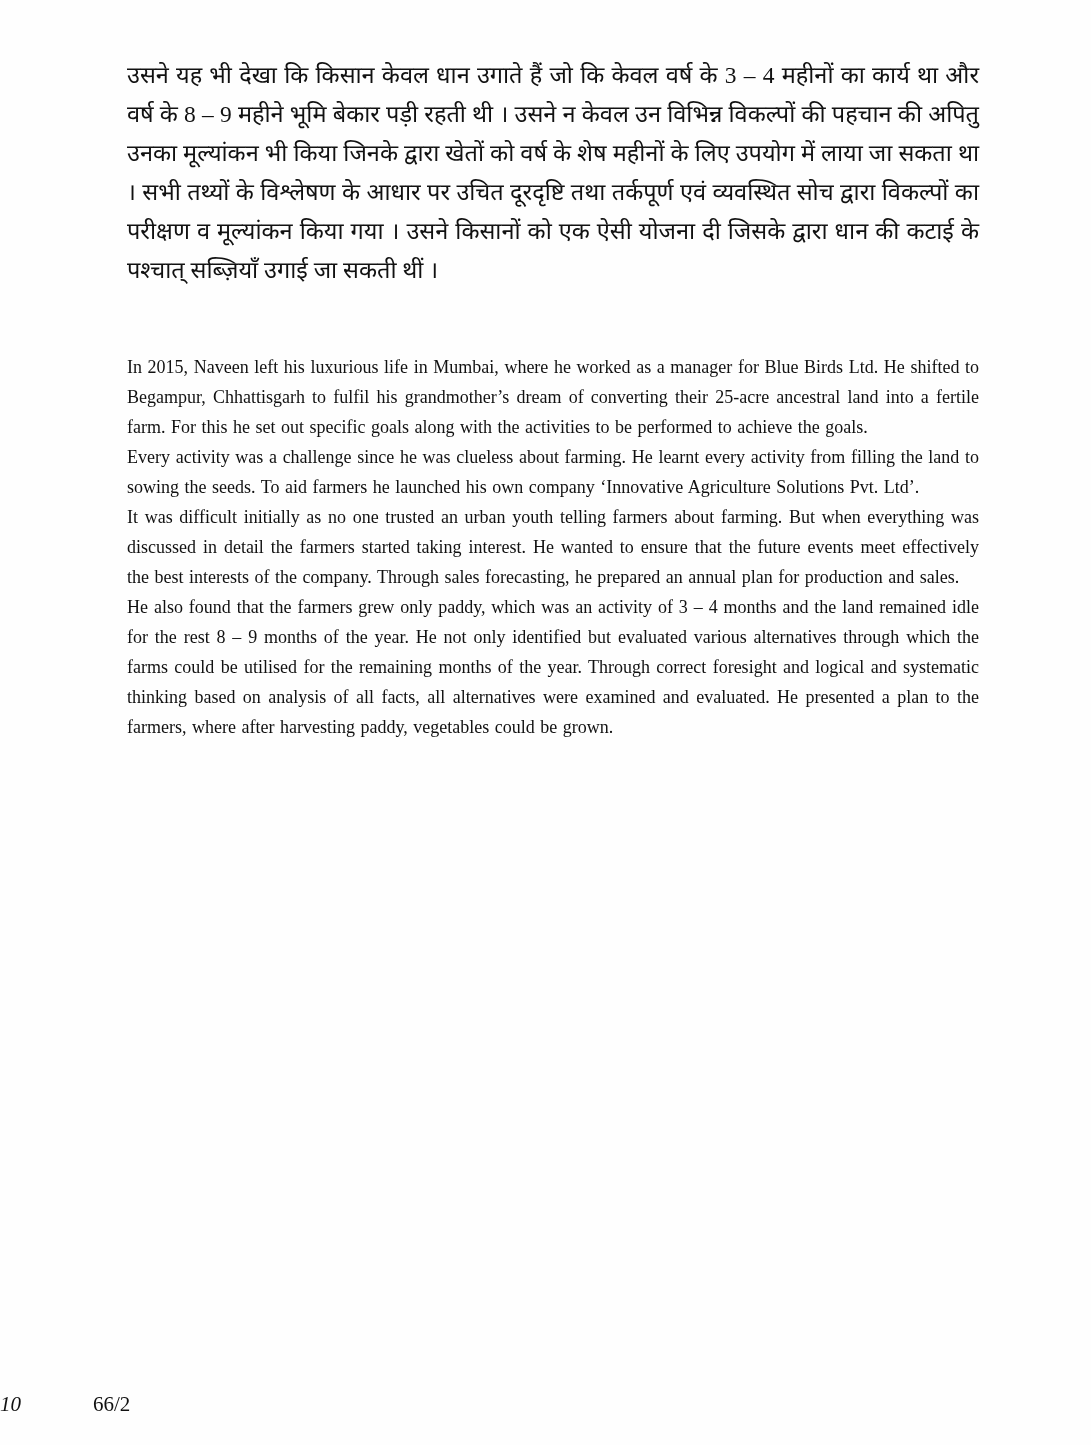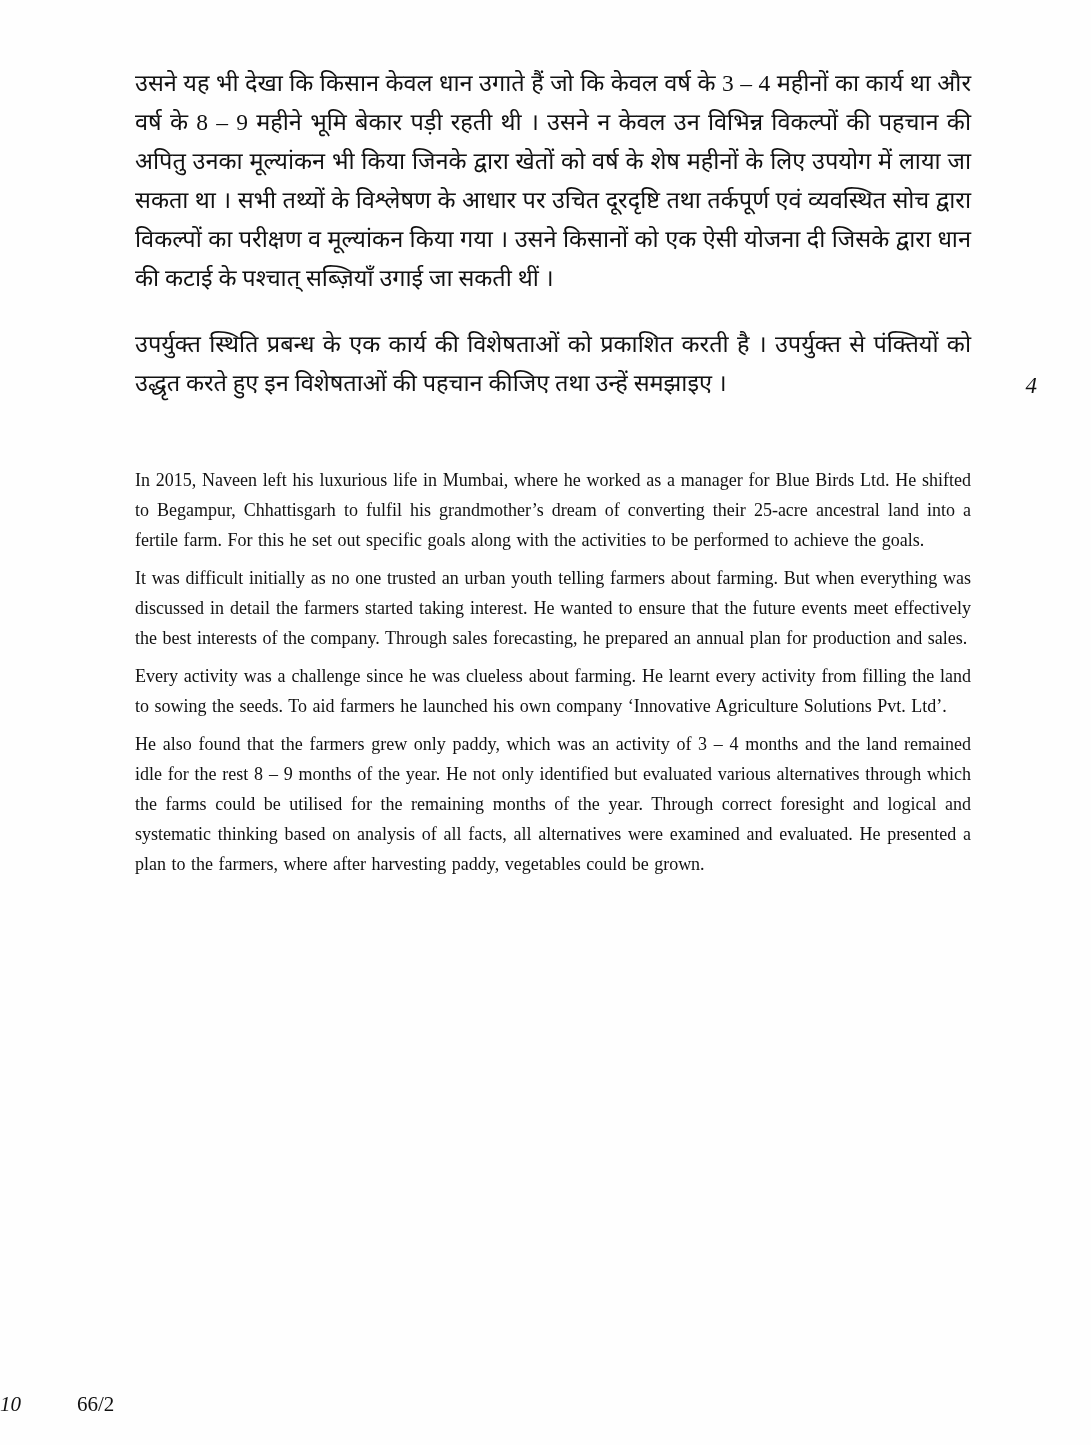--- a/index.html
+++ b/index.html
@@ -15,21 +15,21 @@
     background: #fefefe;
     font-family: "Liberation Serif", "DejaVu Serif", serif;
     color: #111;
     overflow: hidden;
     box-sizing: border-box;
   }
   .content {
     padding: 56px 112px 0 127px;
   }
   p.para {
-    margin: 8px;
+    margin: 0;
     text-align: justify;
   }
   
   .hindi-para {
     font-size: 23.5px;
     line-height: 39px;
     margin-bottom: 0;
   }
   .hindi-para + .para-with-marks {
     margin-top: 27px;
@@ -62,50 +62,46 @@
   .footer {
     position: absolute;
     left: 0;
     right: 0;
     bottom: 28px;
     height: 30px;
     font-size: 21px;
   }
   .paper-code {
     position: absolute;
-    left: 77px;
+    left: 93px;
     bottom: 0;
   }
   .page-number {
     position: absolute;
     left: 0;
     right: 9px;
     bottom: 0;
     text-align: left;
     font-style: italic;
   }
 </style>
 </head>
 <body>
 
 <div class="page">
   <div class="content">
 
     <section class="hindi-section">
       <p class="para hindi-para">उसने यह भी देखा कि किसान केवल धान उगाते हैं जो कि केवल वर्ष के 3 – 4 महीनों का कार्य था और वर्ष के 8 – 9 महीने भूमि बेकार पड़ी रहती थी । उसने न केवल उन विभिन्न विकल्पों की पहचान की अपितु उनका मूल्यांकन भी किया जिनके द्वारा खेतों को वर्ष के शेष महीनों के लिए उपयोग में लाया जा सकता था । सभी तथ्यों के विश्लेषण के आधार पर उचित दूरदृष्टि तथा तर्कपूर्ण एवं व्यवस्थित सोच द्वारा विकल्पों का परीक्षण व मूल्यांकन किया गया । उसने किसानों को एक ऐसी योजना दी जिसके द्वारा धान की कटाई के पश्चात् सब्ज़ियाँ उगाई जा सकती थीं ।</p>
-      <div class="para-with-marks">
-        <p class="para hindi-para">उपर्युक्त स्थिति प्रबन्ध के एक कार्य की विशेषताओं को प्रकाशित करती है । उपर्युक्त से पंक्तियों को उद्धृत करते हुए इन विशेषताओं की पहचान कीजिए तथा उन्हें समझाइए ।</p>
-        <span class="marks">4</span>
-      </div>
     </section>
 
     <section class="english-section">
       <p class="para english-para">In 2015, Naveen left his luxurious life in Mumbai, where he worked as a manager for Blue Birds Ltd. He shifted to Begampur, Chhattisgarh to fulfil his grandmother’s dream of converting their 25-acre ancestral land into a fertile farm. For this he set out specific goals along with the activities to be performed to achieve the goals.</p>
+      <p class="para english-para">Every activity was a challenge since he was clueless about farming. He learnt every activity from filling the land to sowing the seeds. To aid farmers he launched his own company ‘Innovative Agriculture Solutions Pvt. Ltd’.</p>
       <p class="para english-para">It was difficult initially as no one trusted an urban youth telling farmers about farming. But when everything was discussed in detail the farmers started taking interest. He wanted to ensure that the future events meet effectively the best interests of the company.  Through sales forecasting, he prepared an annual plan for production and sales.</p>
-      <p class="para english-para">Every activity was a challenge since he was clueless about farming. He learnt every activity from filling the land to sowing the seeds. To aid farmers he launched his own company ‘Innovative Agriculture Solutions Pvt. Ltd’.</p>
       <p class="para english-para">He also found that the farmers grew only paddy, which was an activity of 3 – 4 months and the land remained idle for the rest 8 – 9 months of the year. He not only identified but evaluated various alternatives through which the farms could be utilised for the remaining months of the year. Through correct foresight and logical and systematic thinking based on analysis of all facts, all alternatives were examined and evaluated. He presented a plan to the farmers, where after harvesting paddy, vegetables could be grown.</p>
     </section>
 
   </div>
 
   <div class="footer">
     <span class="paper-code">66/2</span>
     <span class="page-number">10</span>
   </div>
 </div>

